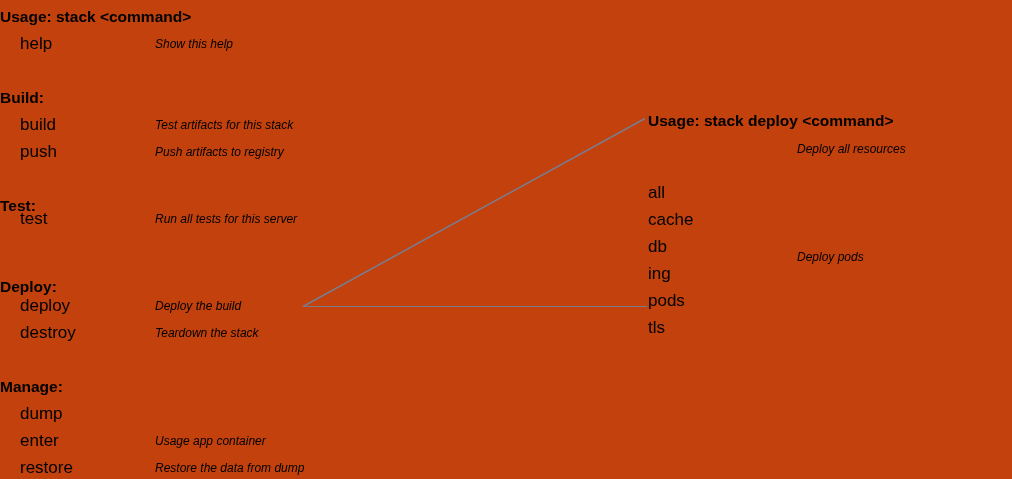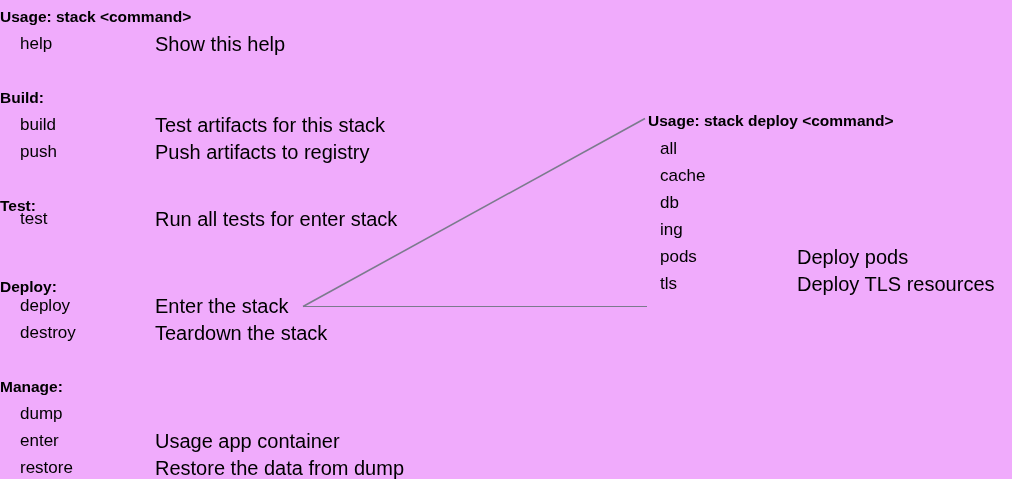--- a/index.html
+++ b/index.html
@@ -9,21 +9,21 @@
     background: #ffffff;
   }
   body {
     font-family: "Liberation Sans", sans-serif;
     color: #000000;
   }
   #canvas {
     position: relative;
     width: 1012px;
     height: 479px;
-    background: #f0abfc;
+    background: #c2410c;
     overflow: hidden;
   }
 
   .panel {
     position: absolute;
     top: 0;
   }
   #panel-main  { left: 0px; }
   #panel-deploy { left: 628px; }
 
@@ -47,31 +47,32 @@
     position: absolute;
     top: 0;
     white-space: nowrap;
     font-size: 17px;
     color: #000000;
   }
   .row .desc {
     position: absolute;
     top: 0;
     white-space: nowrap;
-    font-size: 20px;
+    font-size: 12px;
     color: #000000;
+    font-style: italic;
   }
 
   
   #panel-main .row .cmd  { left: 20px; }
   #panel-main .row .desc { left: 155px; }
   #panel-main .heading   { left: 0px; }
 
   
-  #panel-deploy .row .cmd  { left: 32px; }
+  #panel-deploy .row .cmd  { left: 20px; margin-top: 44px; }
   #panel-deploy .row .desc { left: 169px; }
   #panel-deploy .heading   { left: 20px; }
 
   #connector {
     position: absolute;
     left: 0;
     top: 0;
     width: 1012px;
     height: 479px;
     pointer-events: none;
@@ -101,27 +102,27 @@
       <span class="desc">Test artifacts for this stack</span>
     </div>
     <div class="row" style="top:143px">
       <span class="cmd">push</span>
       <span class="desc">Push artifacts to registry</span>
     </div>
 
     <div class="heading" style="top:197px">Test:</div>
     <div class="row" style="top:210px">
       <span class="cmd">test</span>
-      <span class="desc">Run all tests for enter stack</span>
+      <span class="desc">Run all tests for this server</span>
     </div>
 
     <div class="heading" style="top:278px">Deploy:</div>
     <div class="row" style="top:297px">
       <span class="cmd">deploy</span>
-      <span class="desc">Enter the stack</span>
+      <span class="desc">Deploy the build</span>
     </div>
     <div class="row" style="top:324px">
       <span class="cmd">destroy</span>
       <span class="desc">Teardown the stack</span>
     </div>
 
     <div class="heading" style="top:378px">Manage:</div>
     <div class="row" style="top:405px">
       <span class="cmd">dump</span>
     </div>
@@ -133,33 +134,33 @@
       <span class="cmd">restore</span>
       <span class="desc">Restore the data from dump</span>
     </div>
   </div>
 
   <div class="panel" id="panel-deploy">
     <div class="heading" style="top:112px">Usage: stack deploy &lt;command&gt;</div>
 
     <div class="row" style="top:140px">
       <span class="cmd">all</span>
+      <span class="desc">Deploy all resources</span>
     </div>
     <div class="row" style="top:167px">
       <span class="cmd">cache</span>
     </div>
     <div class="row" style="top:194px">
       <span class="cmd">db</span>
     </div>
     <div class="row" style="top:221px">
       <span class="cmd">ing</span>
     </div>
     <div class="row" style="top:248px">
       <span class="cmd">pods</span>
       <span class="desc">Deploy pods</span>
     </div>
     <div class="row" style="top:275px">
       <span class="cmd">tls</span>
-      <span class="desc">Deploy TLS resources</span>
     </div>
   </div>
 
 </div>
 
 </body></html>

